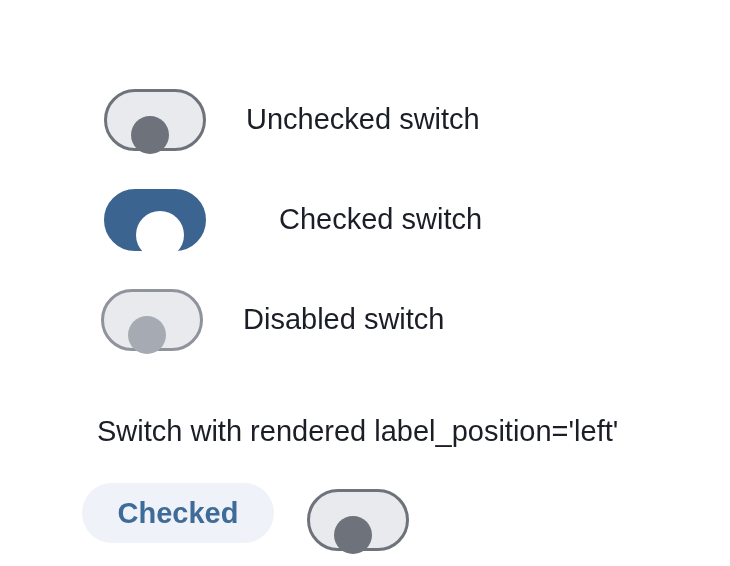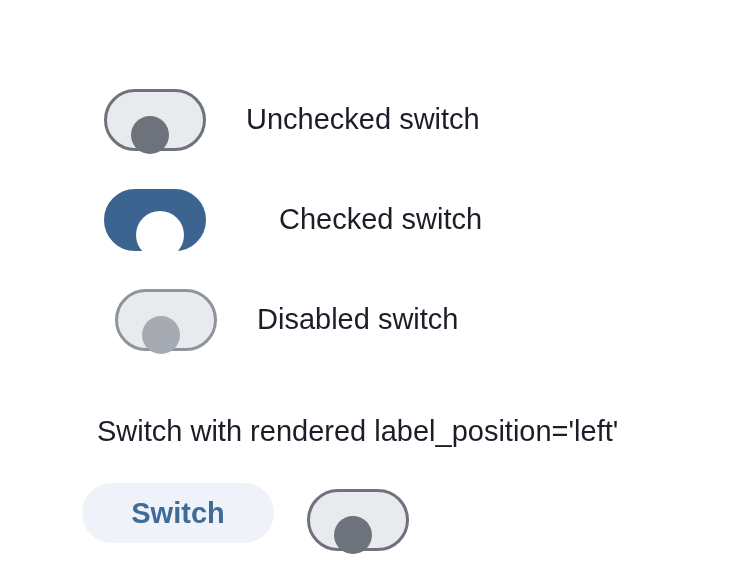--- a/index.html
+++ b/index.html
@@ -24,21 +24,21 @@
 
   .row {
     position: absolute;
     display: flex;
     align-items: center;
     gap: 10px;
     height: 63px;
   }
   .row-1 { left: 29px; top: 28px; }
   .row-2 { left: 29px; top: 128px; gap: 43px; }
-  .row-3 { left: 40px; top: 228px; }
+  .row-3 { left: 26px; top: 228px; }
   .row-4 { left: 22px; top: 339px; flex-direction: column; }
 
   .switch {
     flex: 0 0 auto;
     width: 102px; height: 62px;
     border-radius: 31px;
     position: relative;
     cursor: pointer;
   }
   .thumb { position: absolute; border-radius: 50%; }
@@ -124,15 +124,15 @@
     <span class="switch-label">Disabled switch</span>
   </div>
 
   <div class="row row-4">
     <span class="switch-label">Switch with rendered label_position='left'</span>
     <div class="switch unchecked" role="switch" aria-checked="false">
       <div class="thumb"></div>
     </div>
   </div>
 
-  <button class="submit-btn" type="submit">Switch</button>
+  <button class="submit-btn" type="submit">Checked</button>
 
 </div>
 
 </body></html>

